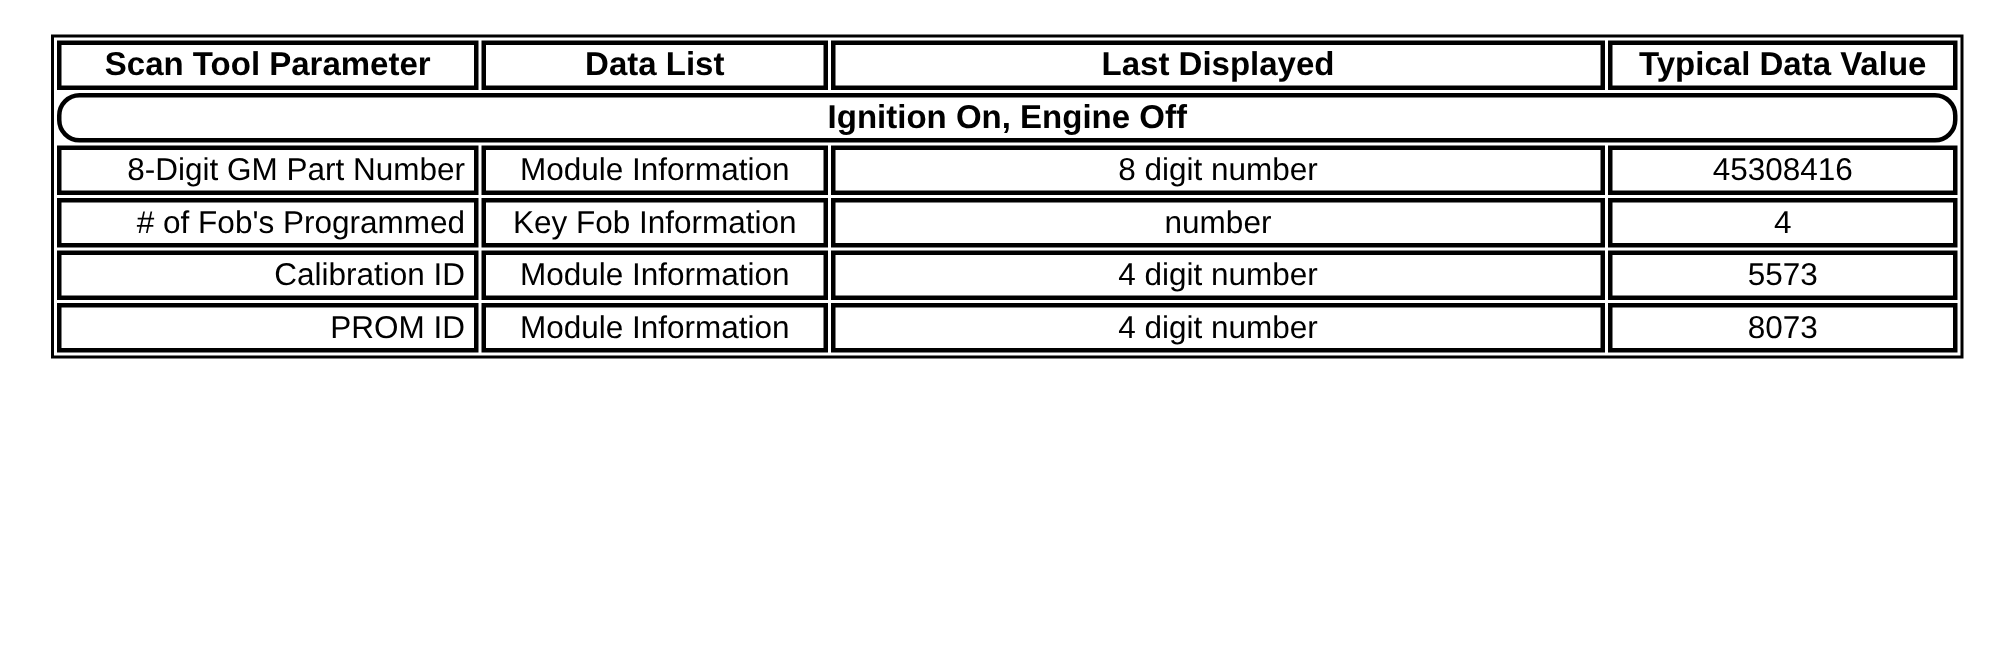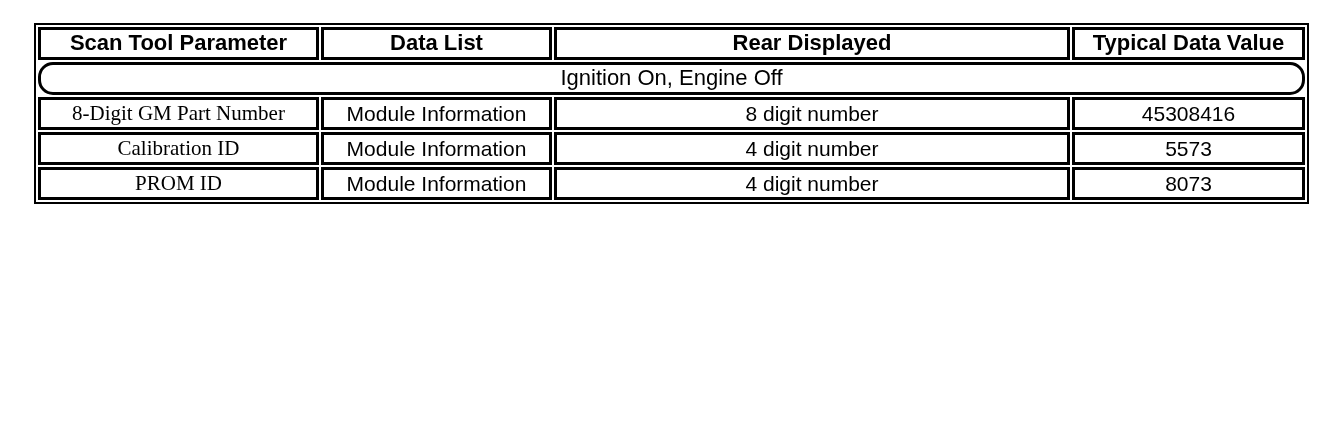--- a/index.html
+++ b/index.html
@@ -34,56 +34,62 @@
     line-height: 1.1;
     vertical-align: middle;
     text-align: center;
     white-space: nowrap;
     overflow: hidden;
   }
   table.scan-table th {
     font-weight: bold;
     font-size: 22px;
   }
-  table.scan-table td.param { text-align: center; font-family: Liberation Serif, serif; }
+  table.scan-table td.param { text-align: right; }
   table.scan-table td.section {
-    font-weight: normal;
+    font-weight: bold;
     font-size: 22px;
     text-align: center;
     border-radius: 15px;
   }
 </style>
 </head>
 <body>
 
 <div class="page">
   <table class="scan-table">
     <colgroup>
       <col style="width:281px">
       <col style="width:231px">
       <col style="width:516px">
       <col style="width:233px">
     </colgroup>
     <thead>
       <tr>
         <th>Scan Tool Parameter</th>
         <th>Data List</th>
-        <th>Rear Displayed</th>
+        <th>Last Displayed</th>
         <th>Typical Data Value</th>
       </tr>
     </thead>
     <tbody>
       <tr>
         <td class="section" colspan="4">Ignition On, Engine Off</td>
       </tr>
       <tr>
         <td class="param">8-Digit GM Part Number</td>
         <td>Module Information</td>
         <td>8 digit number</td>
         <td>45308416</td>
+      </tr>
+      <tr>
+        <td class="param"># of Fob's Programmed</td>
+        <td>Key Fob Information</td>
+        <td>number</td>
+        <td>4</td>
       </tr>
       <tr>
         <td class="param">Calibration ID</td>
         <td>Module Information</td>
         <td>4 digit number</td>
         <td>5573</td>
       </tr>
       <tr>
         <td class="param">PROM ID</td>
         <td>Module Information</td>

